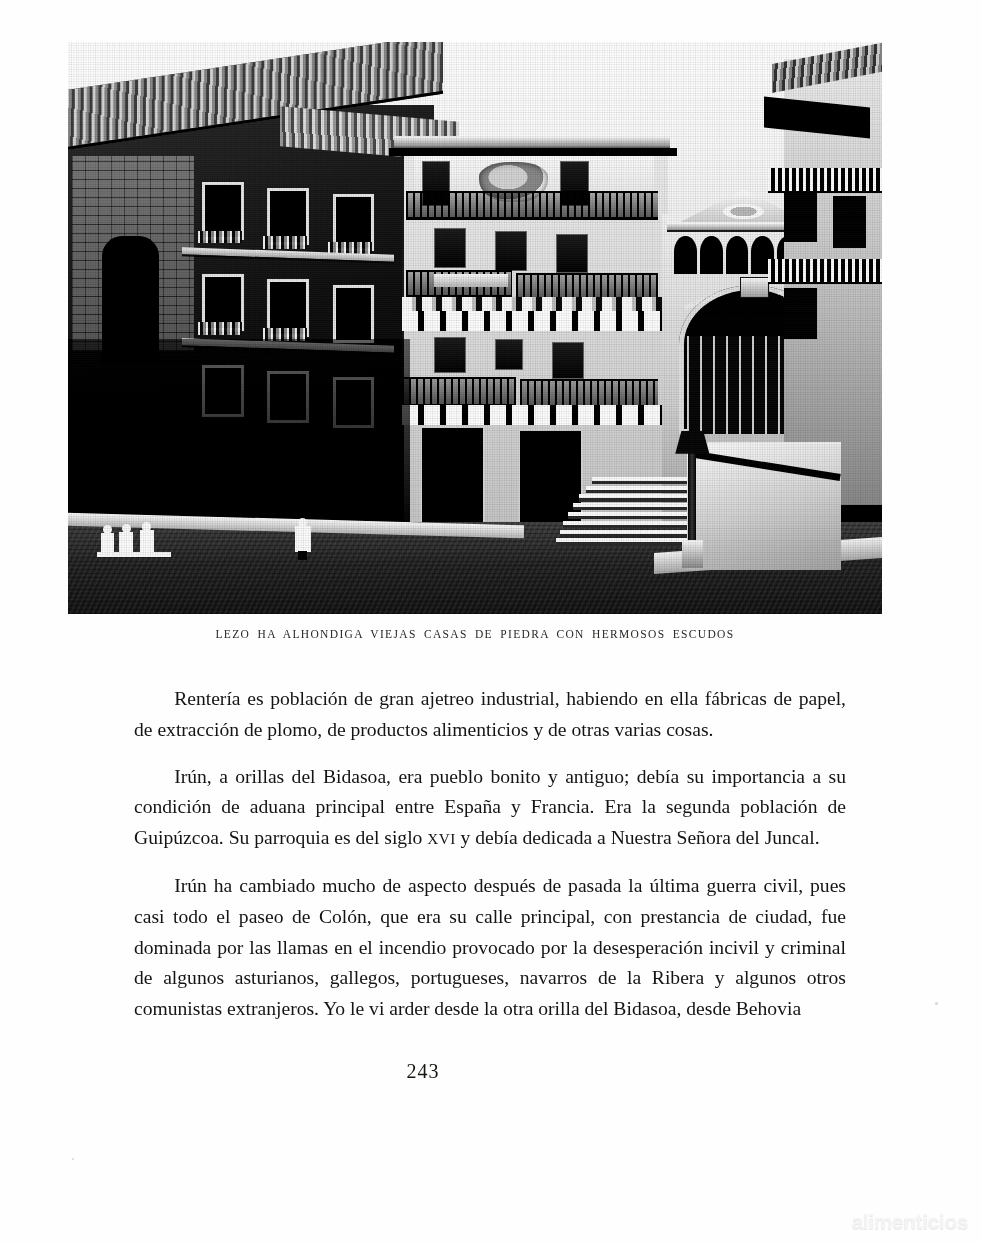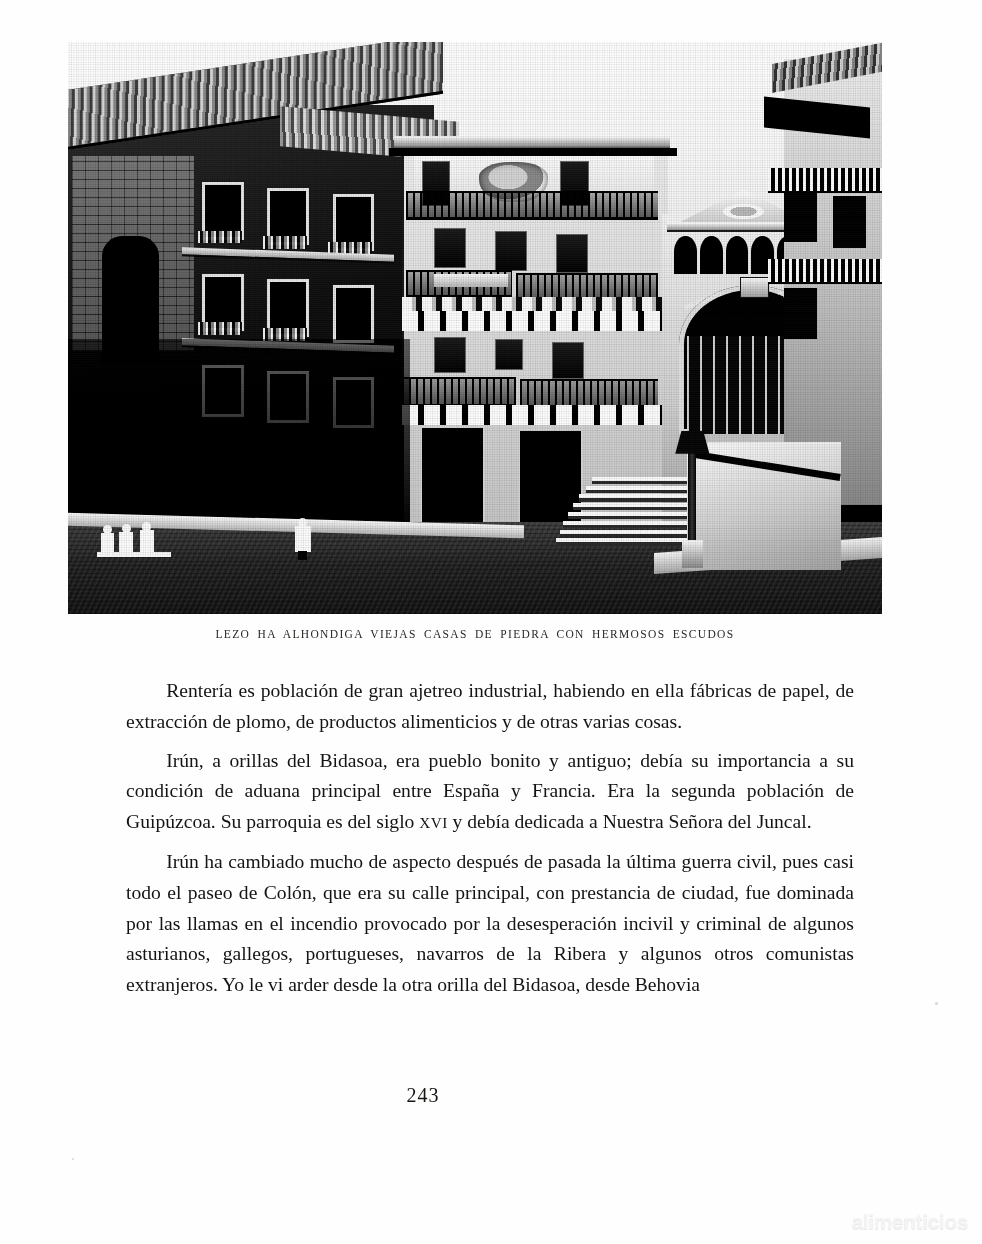--- a/index.html
+++ b/index.html
@@ -324,27 +324,27 @@
   
   .textblock {
     position: absolute;
     left: 118px; top: 668px; width: 744px;
     font-size: 19.6px;
     line-height: 30.8px;
     text-align: justify;
     text-justify: inter-word;
     color: #141414;
   }
-  .textblock p { margin: 8px; text-indent: 2.05em; }
+  .textblock p { margin: 16px; text-indent: 2.05em; }
   .smallcaps { font-size: 0.78em; letter-spacing: .4px; }
 
   
   .folio {
     position: absolute;
-    left: 0; top: 1084px; width: 846px;
+    left: 0; top: 1060px; width: 846px;
     text-align: center;
     font-size: 20px;
     letter-spacing: 1px;
     color: #17150f;
   }
 
   
   .watermark {
     position: absolute;
     right: 14px; bottom: 10px;

